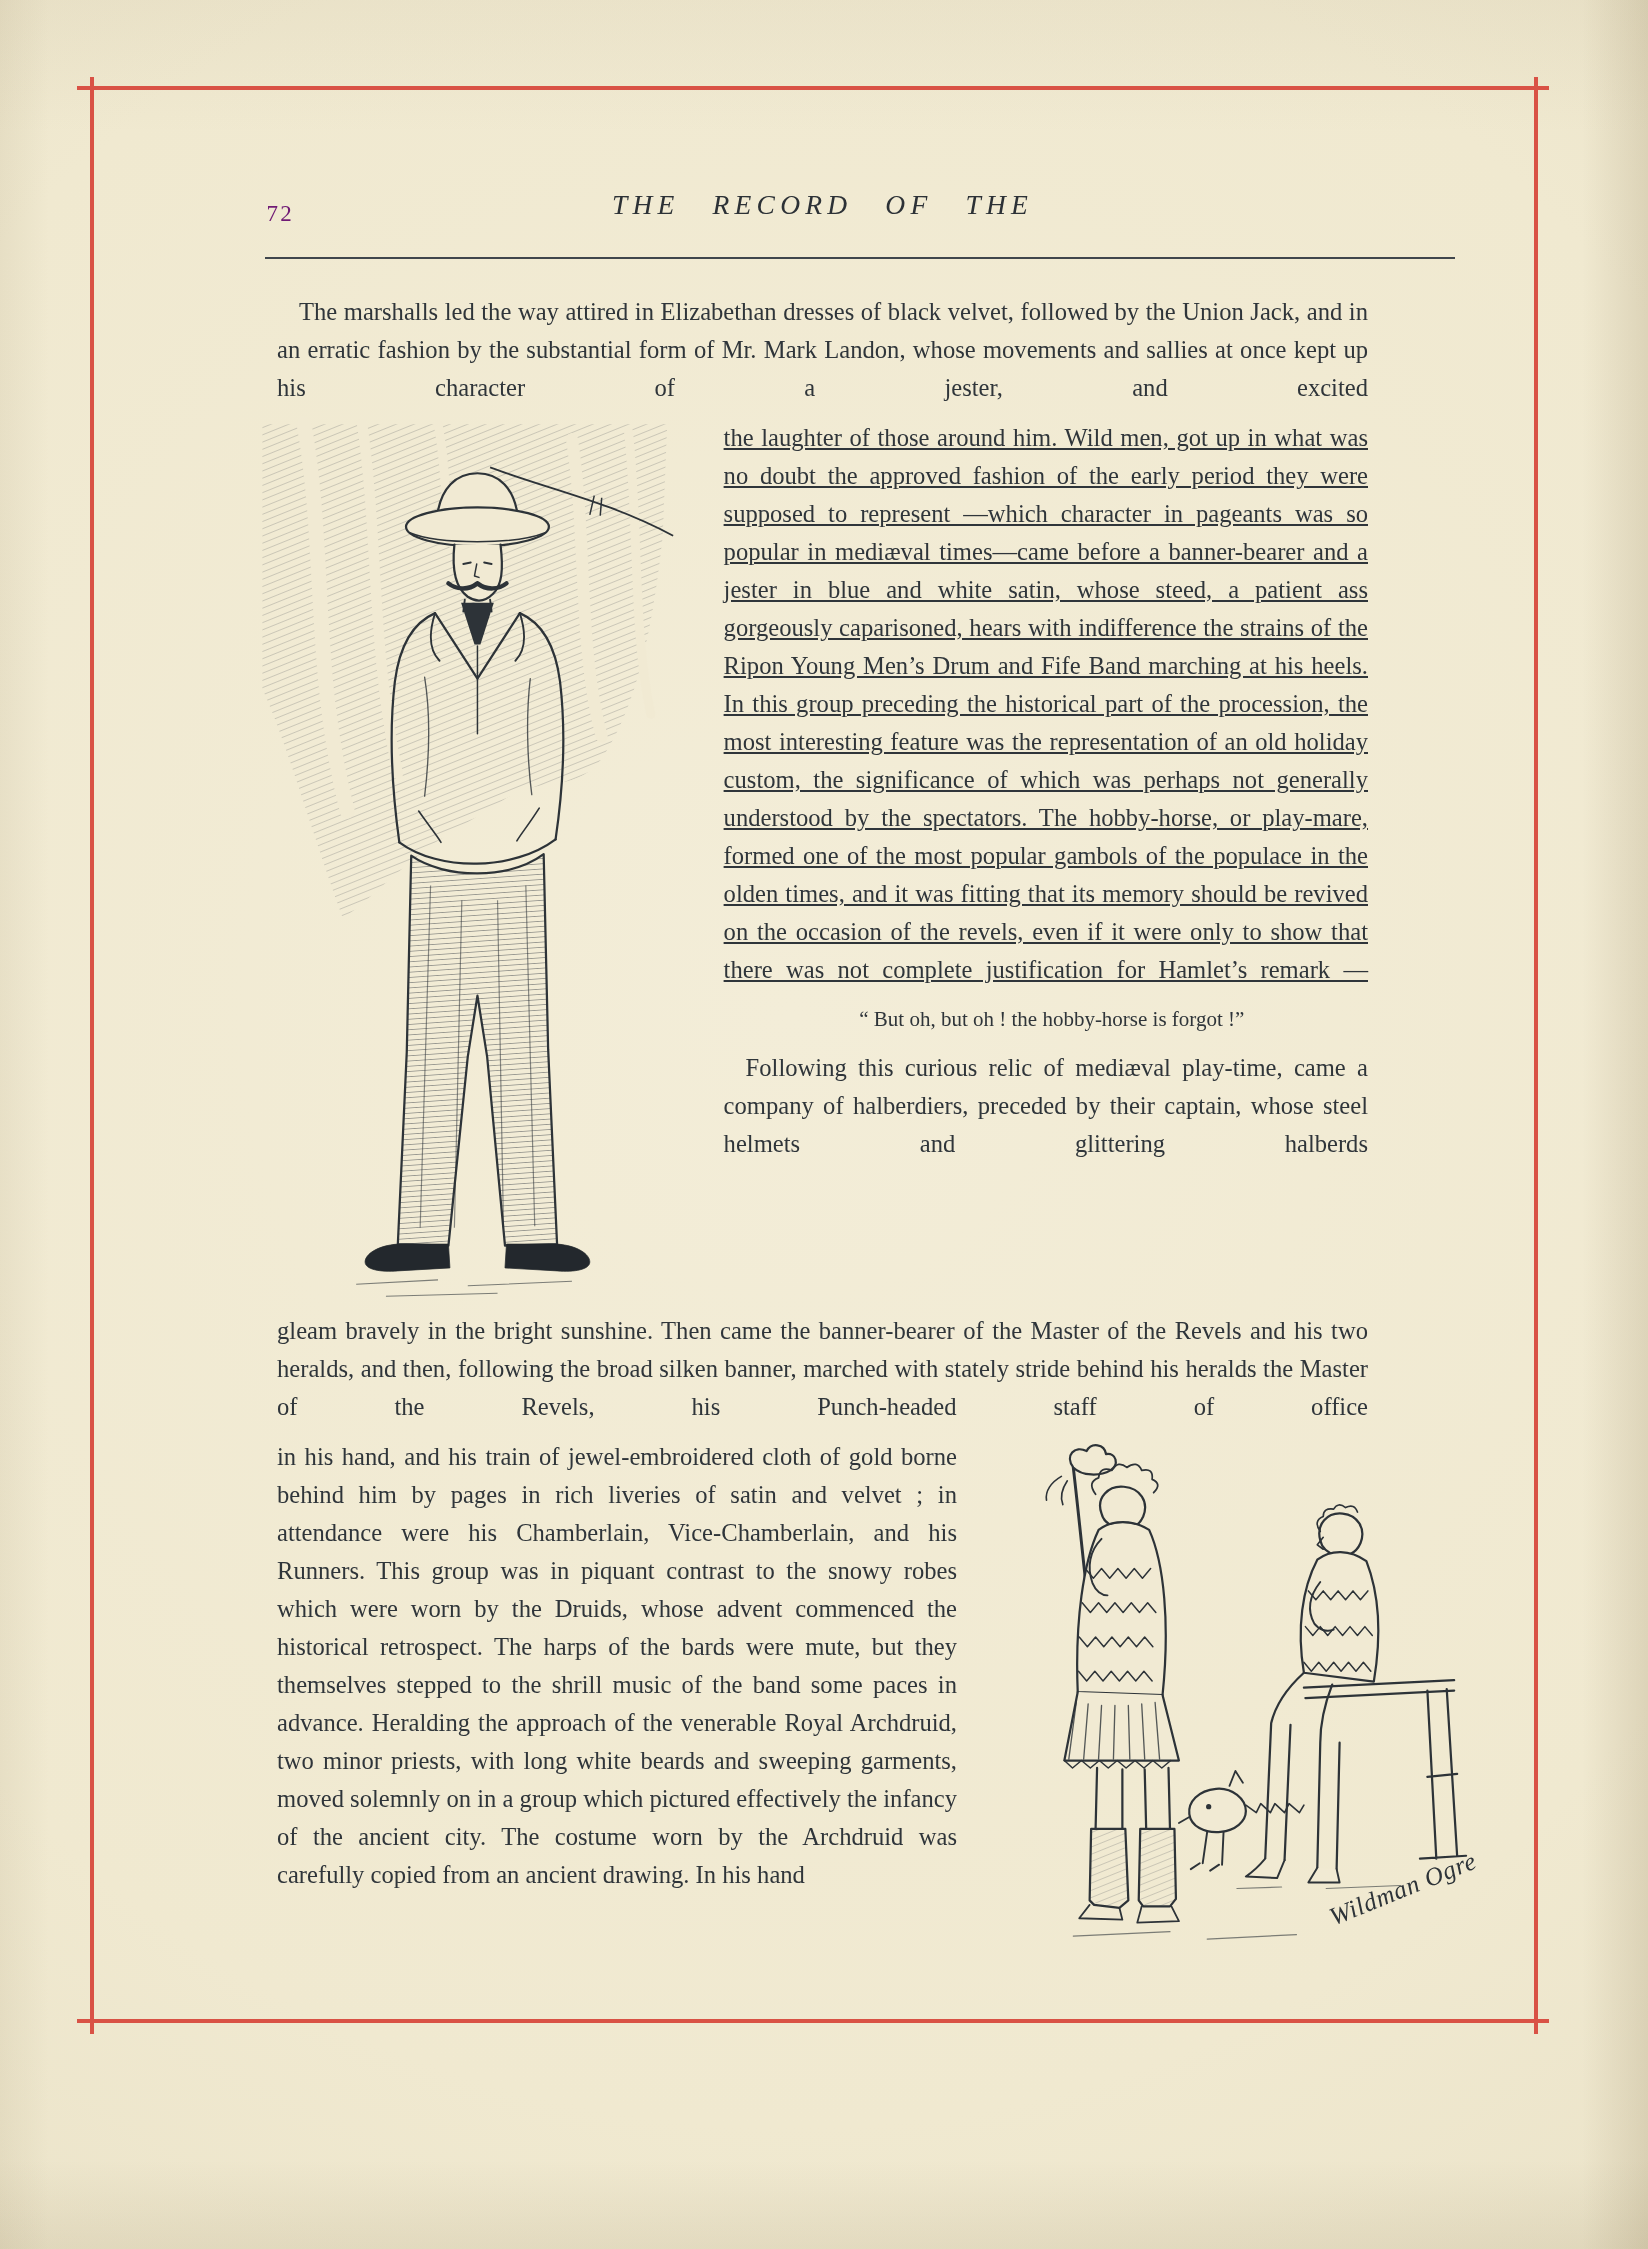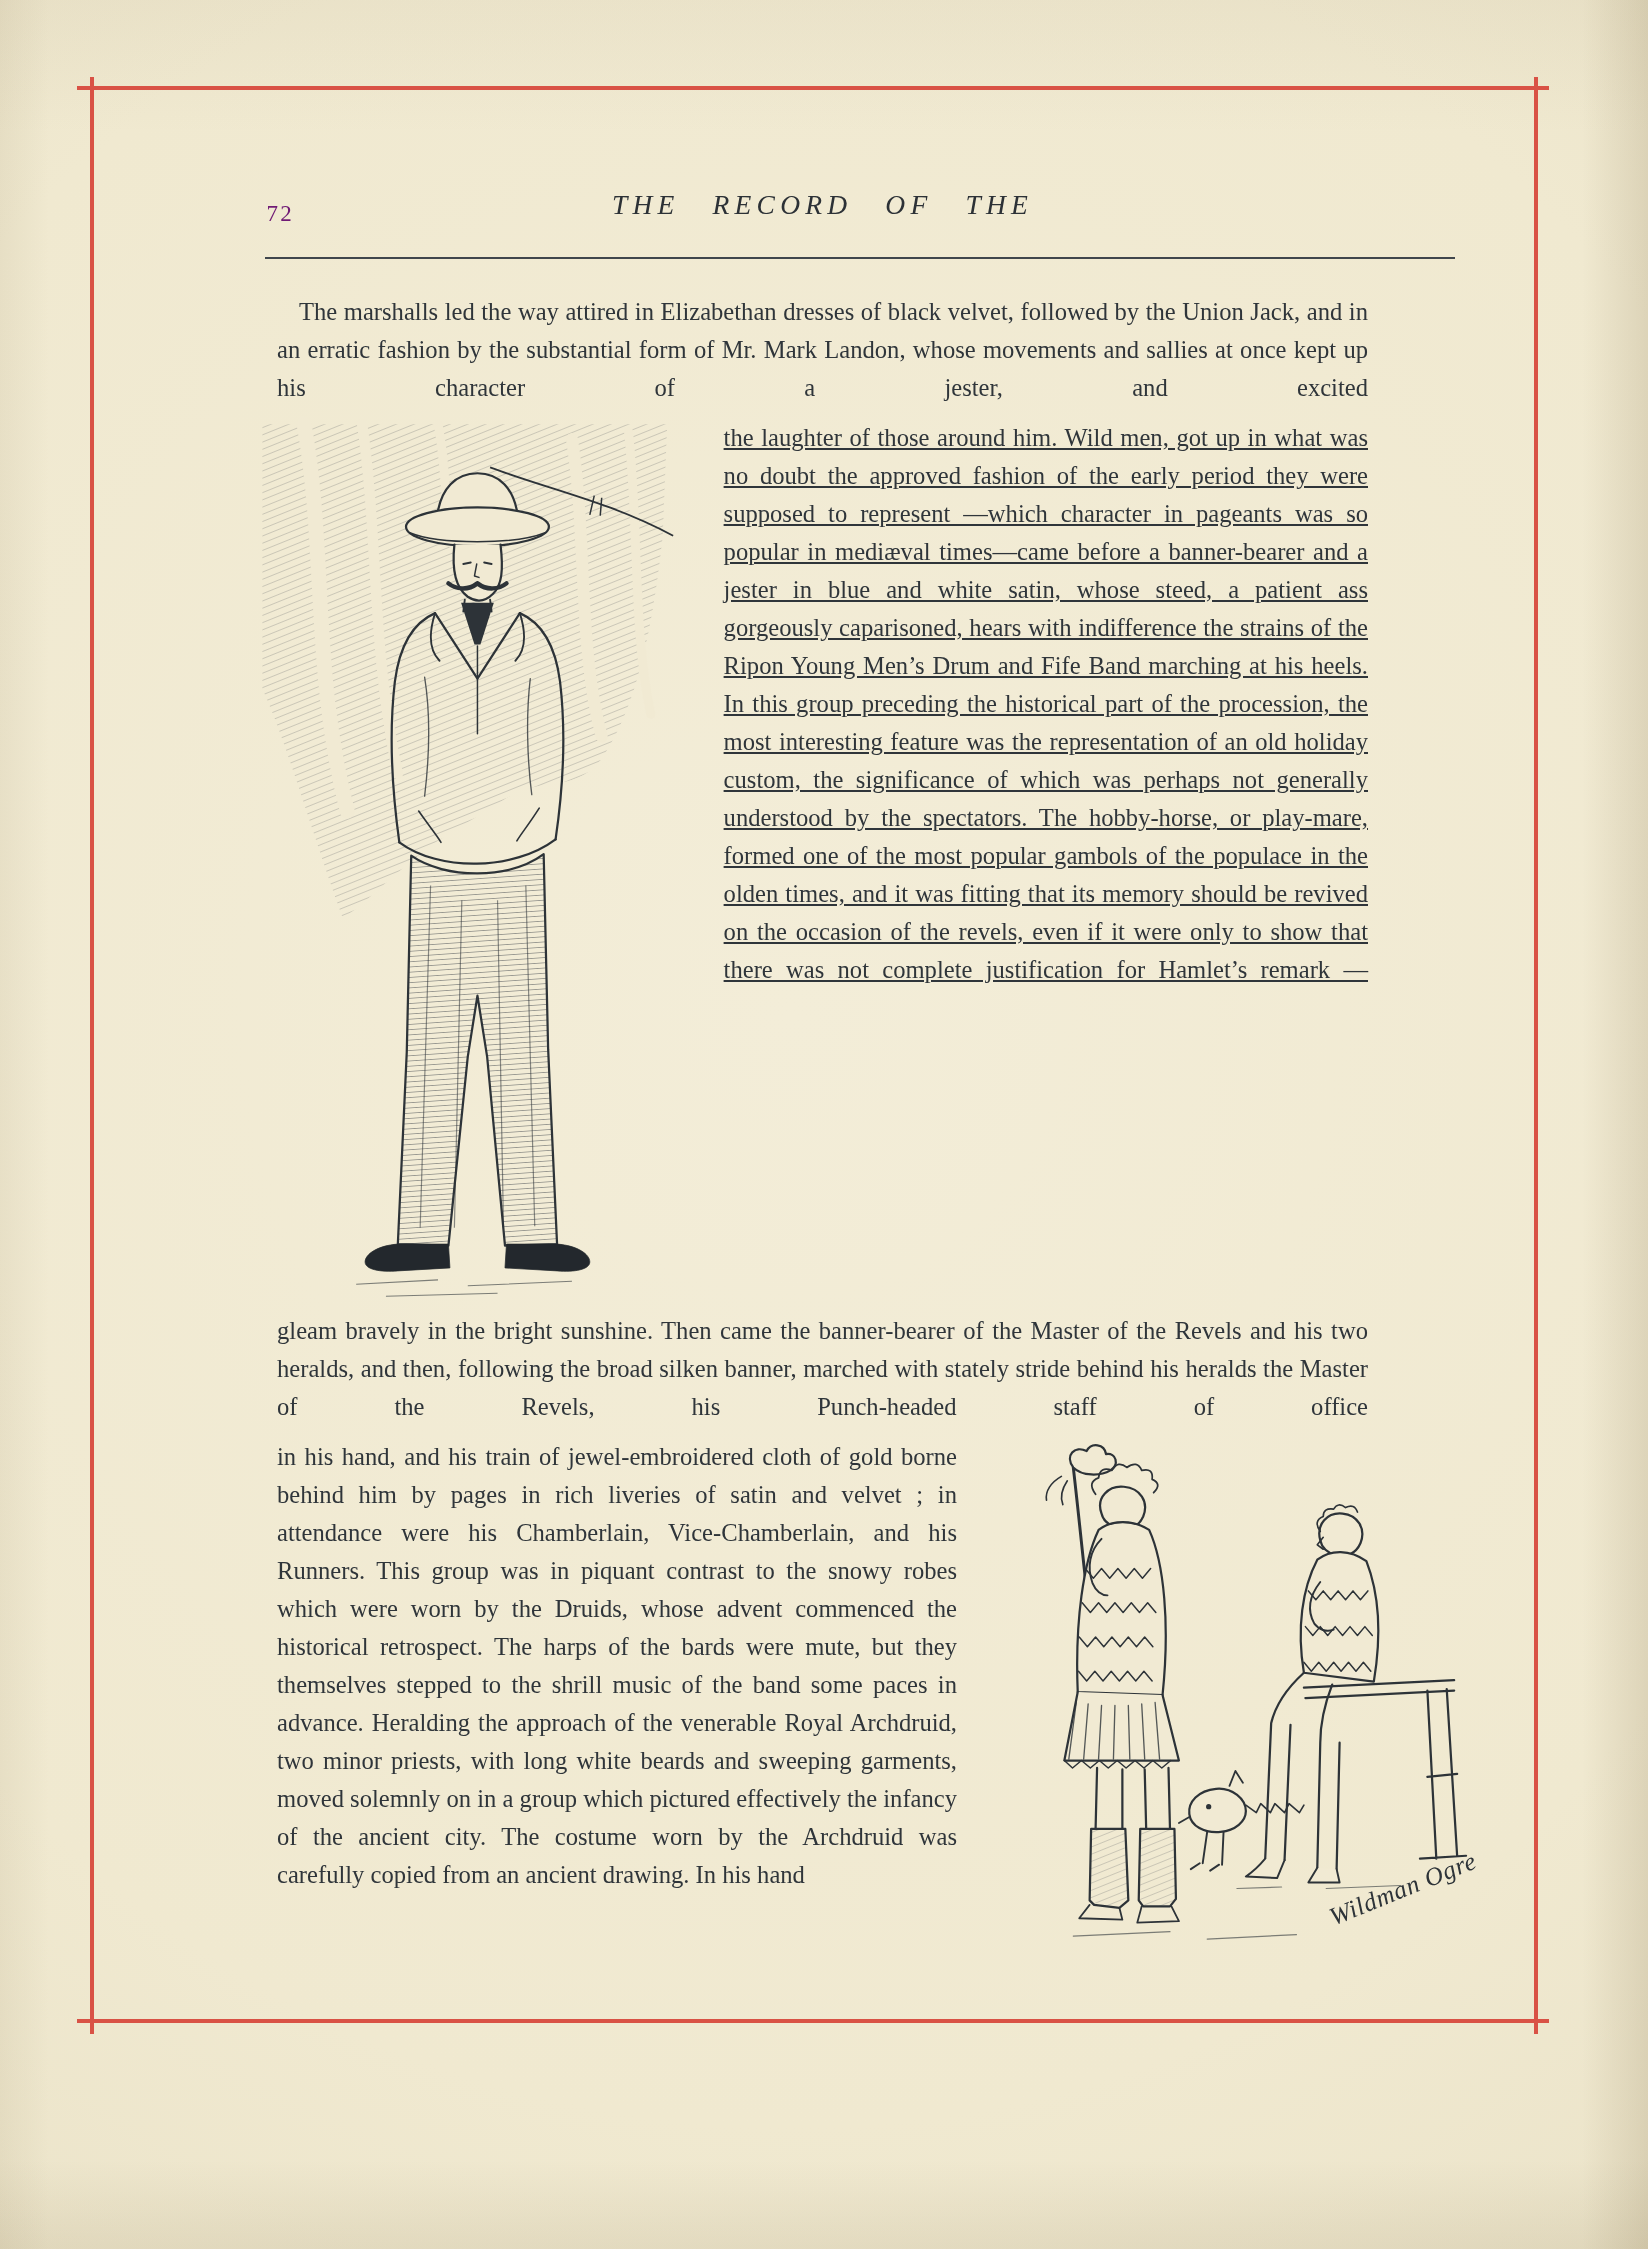--- a/index.html
+++ b/index.html
@@ -131,20 +131,22 @@
       <g>
         <path d="M214 580 C260 612 346 612 392 578 L398 840 L410 1102 L340 1104 L316 850 L303 768 L290 850 L264 1104 L196 1102 L208 844 Z" fill="url(#hV)" stroke="#2d3338" stroke-width="3" stroke-linejoin="round"></path>
         <path d="M240 620 L226 1080 M282 640 L272 1080 M330 640 L338 1080 M368 620 L380 1078" stroke="#2d3338" stroke-width="1.6" fill="none" opacity="0.55"></path>
         <path d="M196 1102 C168 1104 152 1116 152 1126 C152 1136 172 1140 196 1138 L266 1134 L264 1102 Z" fill="#23282d" stroke="#23282d"></path>
         <path d="M410 1102 C438 1104 454 1116 454 1126 C454 1136 434 1140 410 1138 L340 1134 L342 1102 Z" fill="#23282d" stroke="#23282d"></path>
         <path d="M140 1156 L250 1150 M290 1158 L430 1152 M180 1172 L330 1168" stroke="#2d3338" stroke-width="1.5" fill="none" opacity="0.6"></path>
       </g>
     </svg>
 
     <p class="para-2">the laughter of those around him.  Wild men, got up in what was no doubt the approved fashion of the early period they were supposed to represent —which character in pageants was so popular in mediæval times—came before a banner-bearer and a jester in blue and white satin, whose steed, a patient ass gorgeously caparisoned, hears with indifference the strains of the Ripon Young Men’s Drum and Fife Band marching at his heels.  In this group preceding the historical part of the procession, the most interesting feature was the representation of an old holiday custom, the significance of which was perhaps not generally understood by the spectators.  The hobby-horse, or play-mare, formed one of the most popular gambols of the populace in the olden times, and it was fitting that its memory should be revived on the occasion of the revels, even if it were only to show that there was not complete justification for Hamlet’s remark —</p>
+    <p class="quote-line">“ But oh, but oh ! the hobby-horse is forgot !”</p>
+    <p class="para-3">Following this curious relic of mediæval play-time, came a company of halberdiers, preceded by their captain, whose steel helmets and glittering halberds</p>
   </div>
 
   <p class="para-4">gleam bravely in the bright sunshine.  Then came the banner-bearer of the Master of the Revels and his two heralds, and then, following the broad silken banner, marched with stately stride behind his heralds the Master of the Revels, his Punch-headed staff of office</p>
 
   <div class="wrap-section-2">
     <svg class="illus illus-druids" viewBox="0 0 660 700" width="491" height="521" aria-hidden="true" style="font-size:33px">
       <g stroke="#2d3338" fill="none" stroke-width="3" stroke-linejoin="round" stroke-linecap="round">
 
         <g>
           <path d="M120 34 C130 120 138 210 152 318" stroke-width="4"></path>

